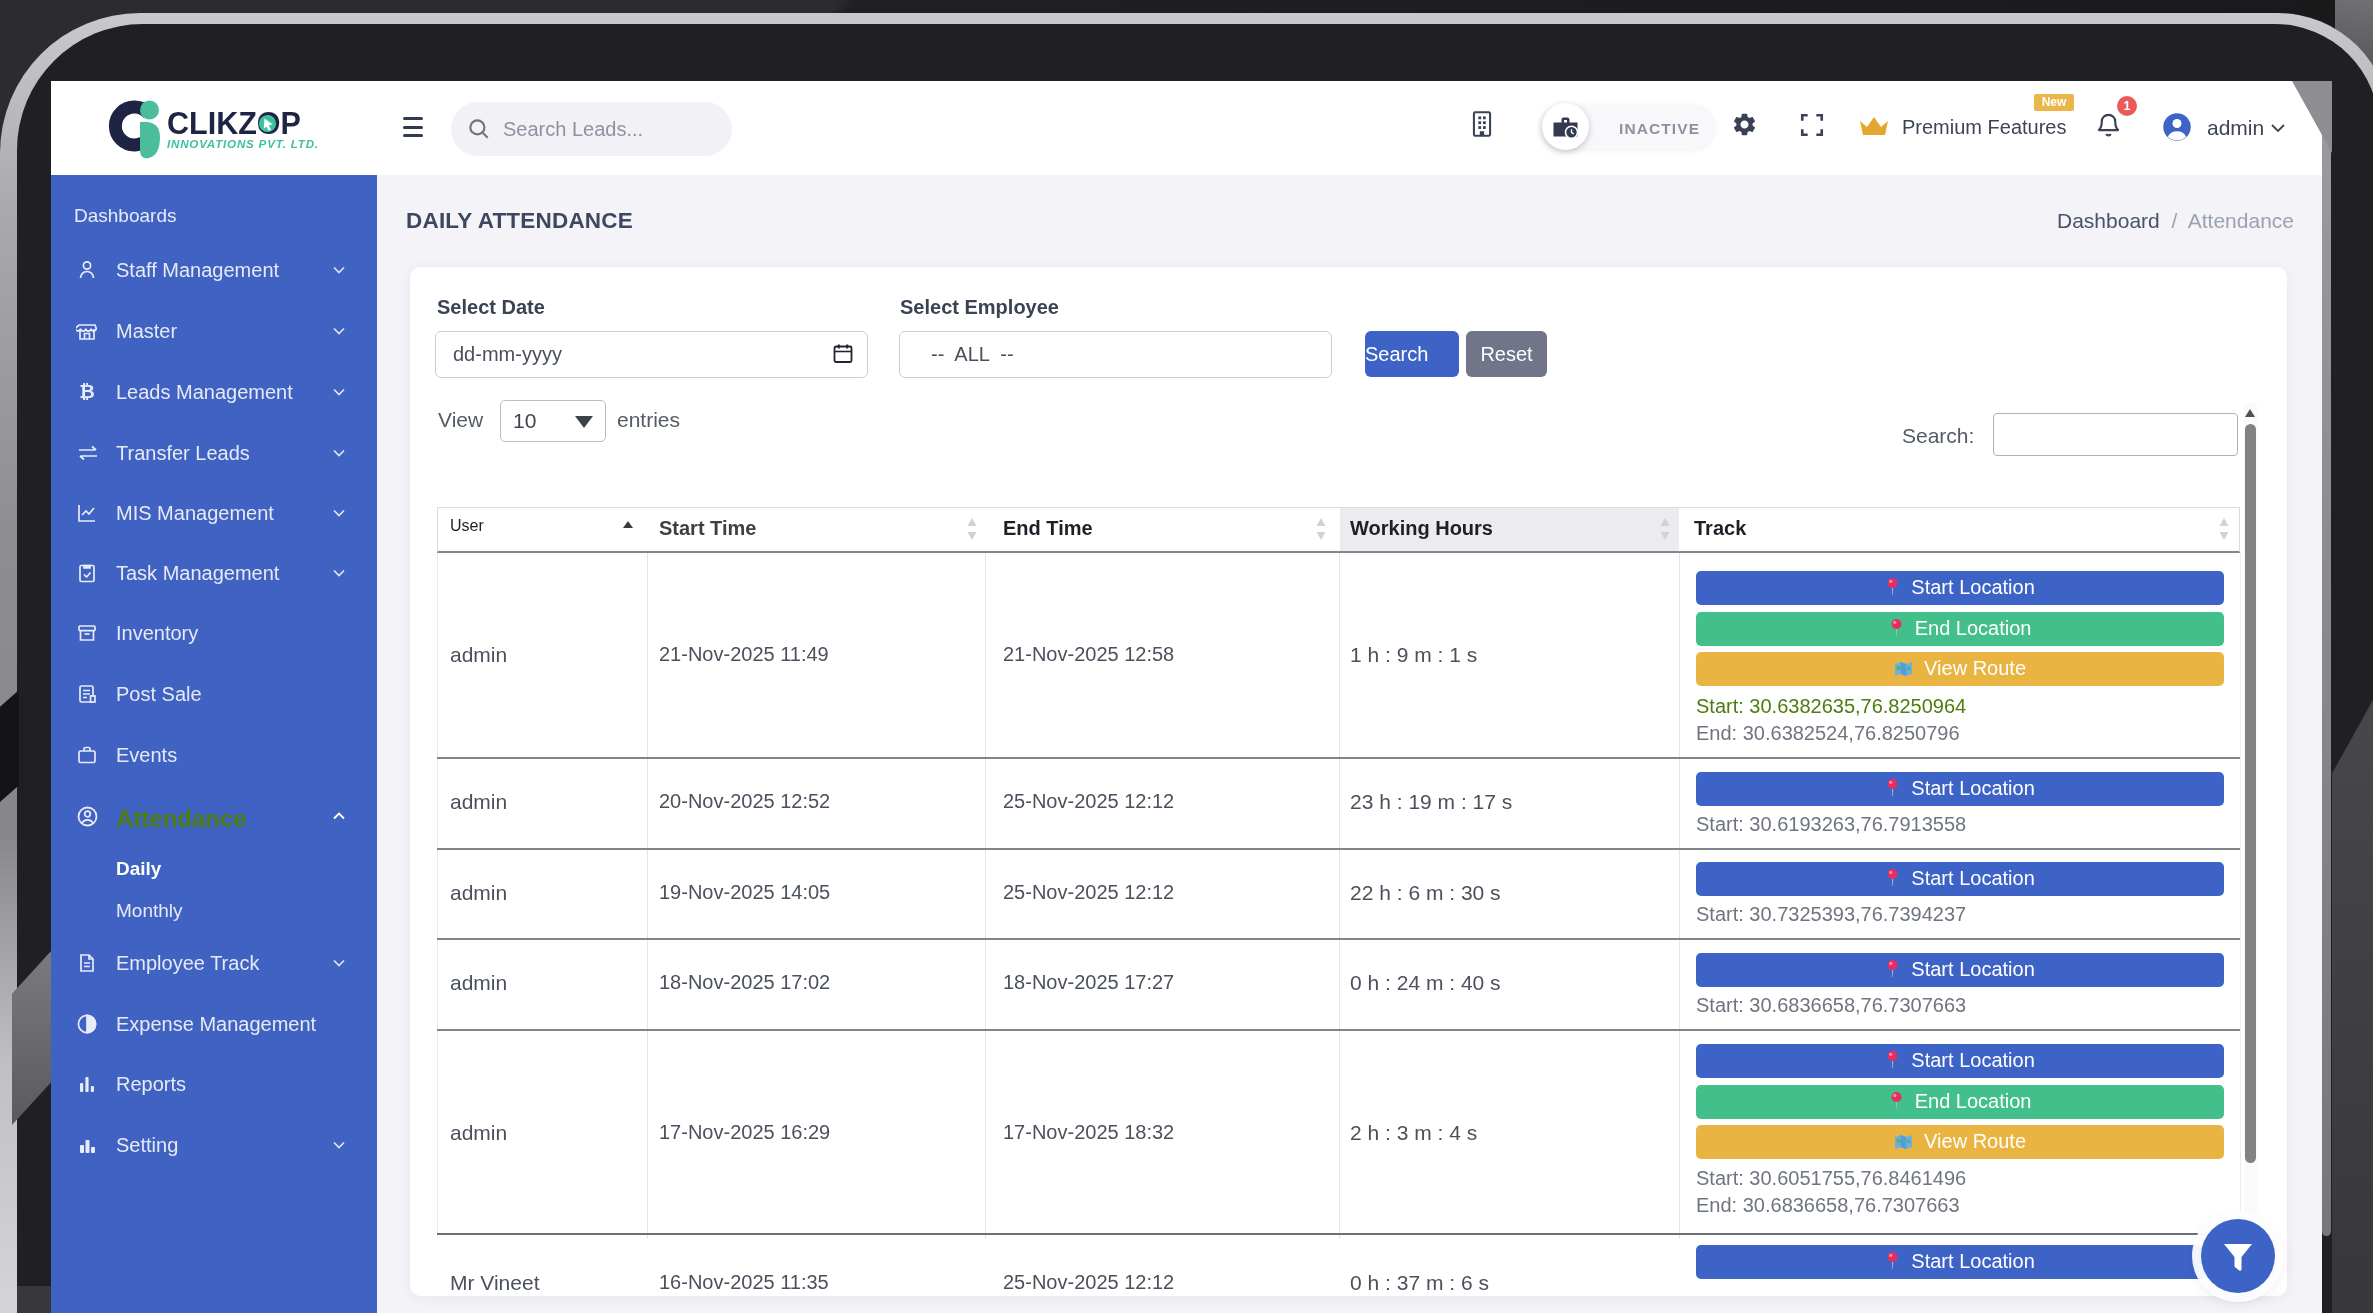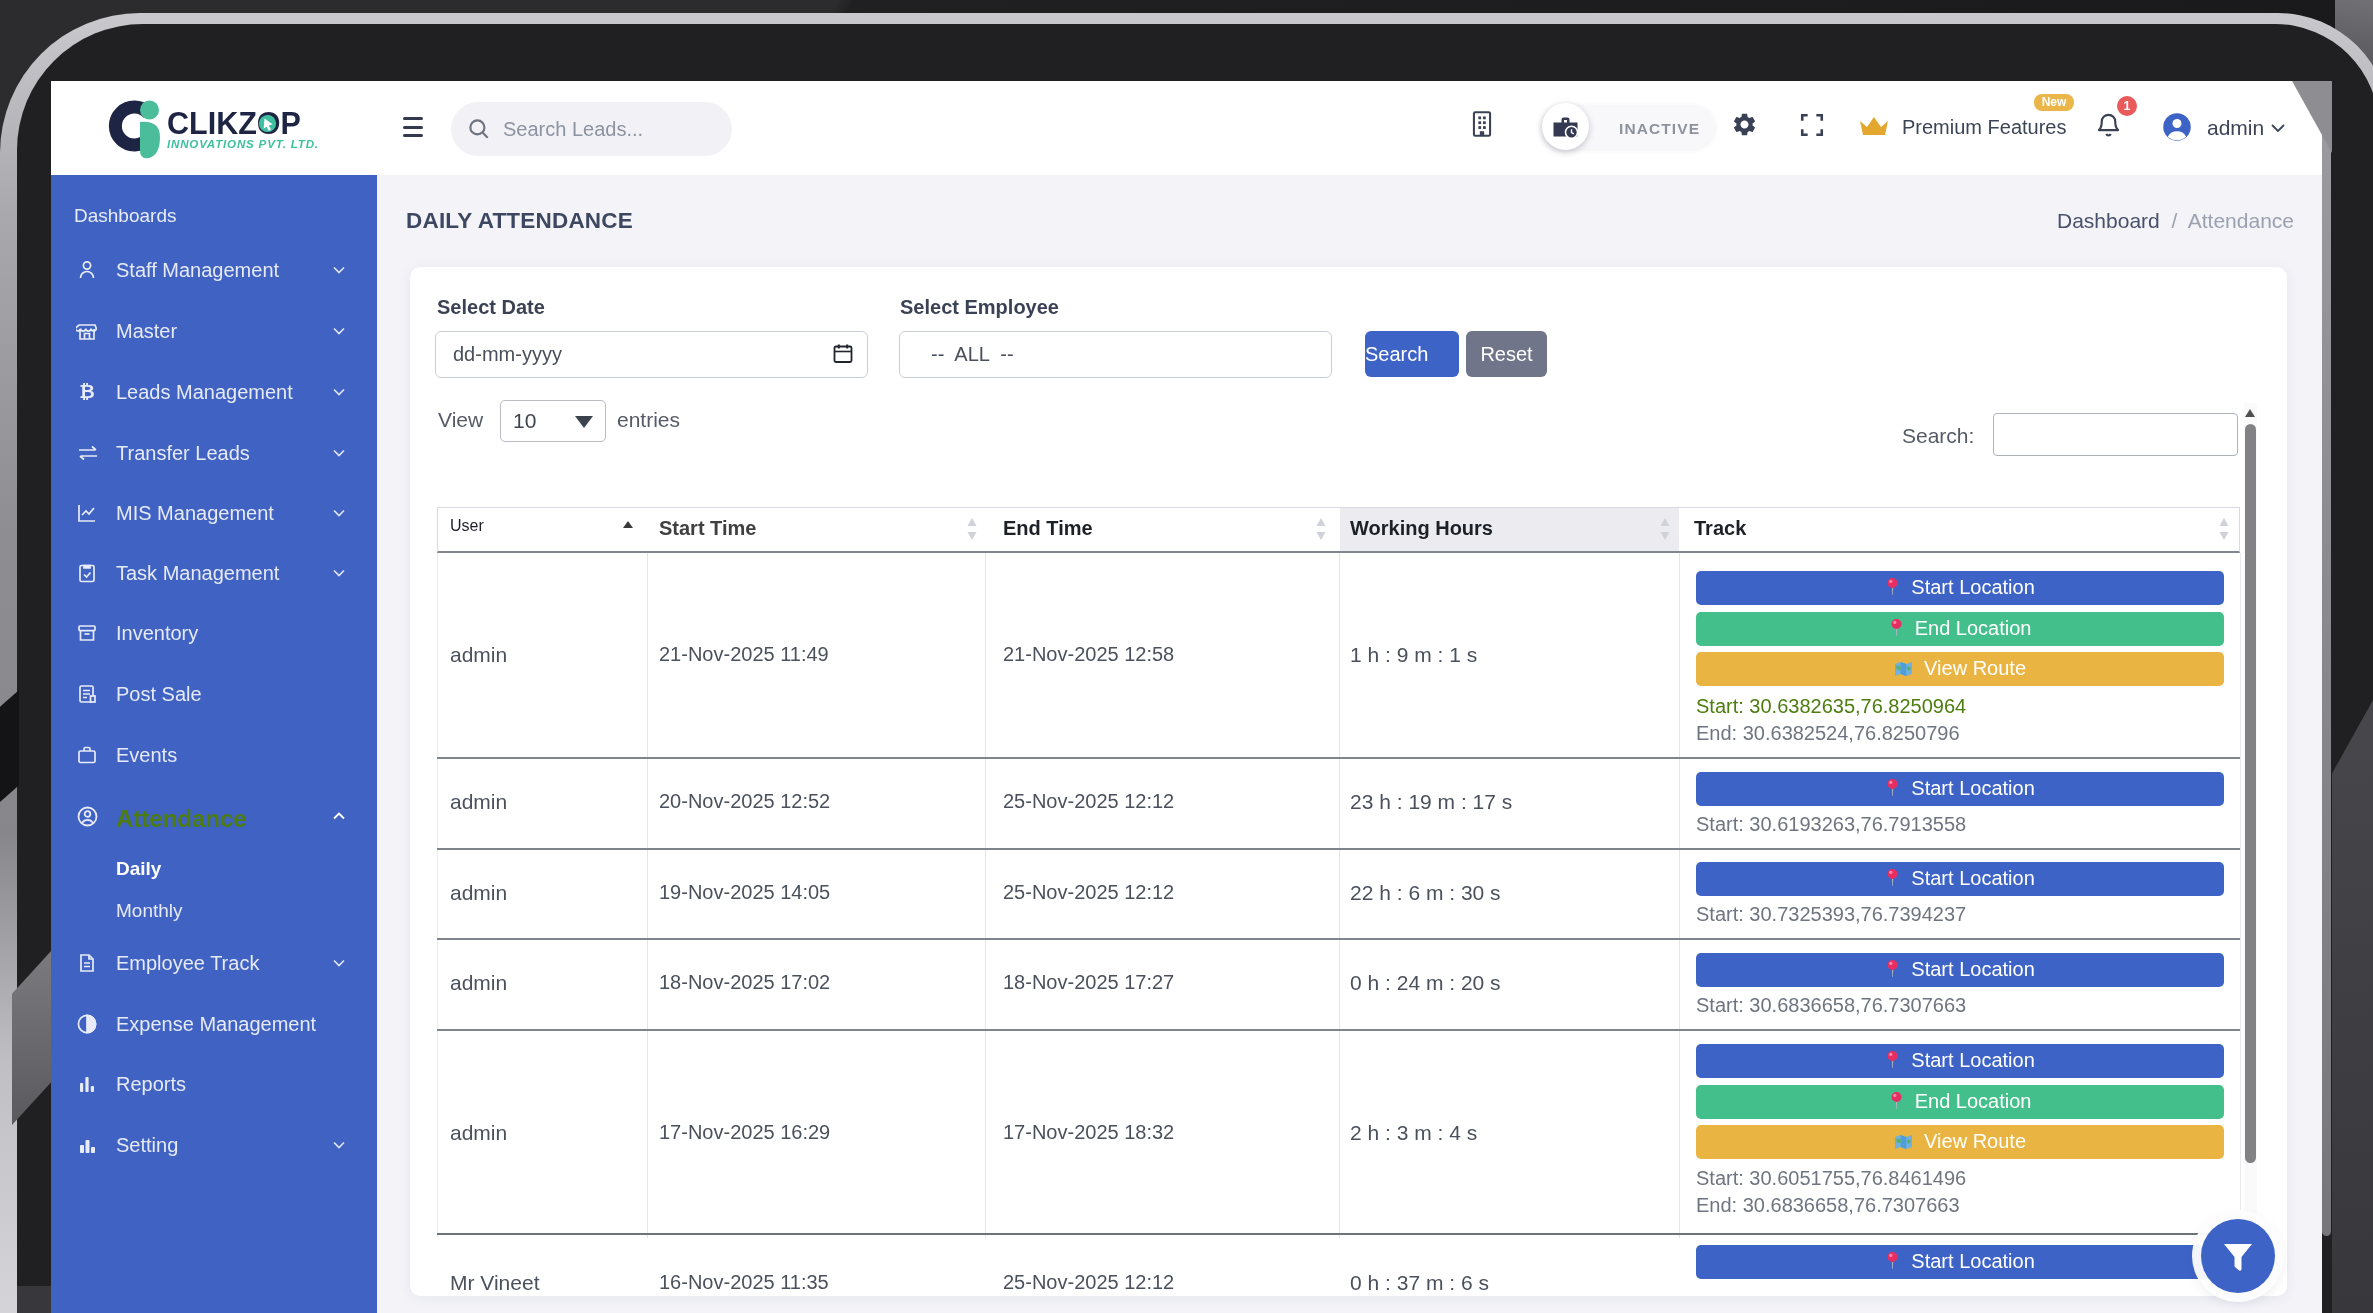--- a/index.html
+++ b/index.html
@@ -79,21 +79,21 @@
  <path d="M3 8 V3 h5"></path>
       <path d="M16 3 h5 v5"></path>
       <path d="M21 16 v5 h-5"></path>
       <path d="M8 21 H3 v-5"></path>
 </svg>
 
 <svg class="abs" style="left:1806px;top:33px" width="34" height="26" viewBox="0 0 34 26" fill="#e4a72e">
  <path d="M3 7 L10 13 L17 3 L24 13 L31 7 L28 21 L6 21 Z"></path>
 </svg>
 <div class="abs txt" style="left:1851px;top:35px;font-size:20px;color:#3c4456">Premium Features</div>
-<div class="abs txt" style="left:1983px;top:13px;width:40px;height:17px;border-radius:8px;background:#eab64a;color:#fff;font-size:12px;font-weight:bold;text-align:center;line-height:17px">New</div>
+<div class="abs txt" style="left:1983px;top:13px;width:40px;height:17px;border-radius:2px;background:#eab64a;color:#fff;font-size:12px;font-weight:bold;text-align:center;line-height:17px">New</div>
 
 <svg class="abs" style="left:2044px;top:30px" width="27" height="28" viewBox="0 0 24 24" fill="none" stroke="#3a4154" stroke-width="1.9">
  <path d="M6 9 a6 6 0 0 1 12 0 c0 5 1.5 6.5 2.5 7.5 H3.5 C4.5 15.5 6 14 6 9 Z" stroke-linejoin="round"></path>
  <path d="M10 20 a2.2 2.2 0 0 0 4 0"></path>
 </svg>
 <div class="abs" style="left:2066px;top:15px;width:20px;height:20px;border-radius:50%;background:#e95a5a;color:#fff;font-size:12.5px;font-weight:bold;text-align:center;line-height:20px">1</div>
 
 <svg class="abs" style="left:2111px;top:31px" width="30" height="30" viewBox="0 0 24 24">
  <circle cx="12" cy="12" r="11" fill="#3d63c6"></circle>
  <circle cx="12" cy="9.2" r="3.6" fill="#fff"></circle>
@@ -314,21 +314,21 @@
 <div class="abs txt" style="left:1299px;top:800px;font-size:21px;color:#4b515c">22 h : 6 m : 30 s</div>
 <div class="abs txt" style="left:1645px;top:781px;width:528px;height:34px;background:#3d63c6;border-radius:5px;color:#fff;font-size:20px;text-align:center;line-height:33px"><svg width="15" height="20" viewBox="0 0 15 20" style="vertical-align:-3px">
         <circle cx="7.5" cy="6" r="5" fill="#e72e63"></circle>
         <circle cx="5.8" cy="4.4" r="1.6" fill="#ff8aa8"></circle>
         <path d="M7 11 h1.2 l-.3 7 h-.6 Z" fill="#b0b6c0"></path>
       </svg>&nbsp; Start Location</div>
 <div class="abs txt" style="left:1645px;top:822px;font-size:20px;color:#6f7580">Start: 30.7325393,76.7394237</div>
 <div class="abs txt" style="left:399px;top:890px;font-size:21px;color:#4b515c">admin</div>
 <div class="abs txt" style="left:608px;top:890px;font-size:20px;color:#4b515c">18-Nov-2025 17:02</div>
 <div class="abs txt" style="left:952px;top:890px;font-size:20px;color:#4b515c">18-Nov-2025 17:27</div>
-<div class="abs txt" style="left:1299px;top:890px;font-size:21px;color:#4b515c">0 h : 24 m : 20 s</div>
+<div class="abs txt" style="left:1299px;top:890px;font-size:21px;color:#4b515c">0 h : 24 m : 40 s</div>
 <div class="abs txt" style="left:1645px;top:872px;width:528px;height:34px;background:#3d63c6;border-radius:5px;color:#fff;font-size:20px;text-align:center;line-height:33px"><svg width="15" height="20" viewBox="0 0 15 20" style="vertical-align:-3px">
         <circle cx="7.5" cy="6" r="5" fill="#e72e63"></circle>
         <circle cx="5.8" cy="4.4" r="1.6" fill="#ff8aa8"></circle>
         <path d="M7 11 h1.2 l-.3 7 h-.6 Z" fill="#b0b6c0"></path>
       </svg>&nbsp; Start Location</div>
 <div class="abs txt" style="left:1645px;top:913px;font-size:20px;color:#6f7580">Start: 30.6836658,76.7307663</div>
 <div class="abs txt" style="left:399px;top:1040px;font-size:21px;color:#4b515c">admin</div>
 <div class="abs txt" style="left:608px;top:1040px;font-size:20px;color:#4b515c">17-Nov-2025 16:29</div>
 <div class="abs txt" style="left:952px;top:1040px;font-size:20px;color:#4b515c">17-Nov-2025 18:32</div>
 <div class="abs txt" style="left:1299px;top:1040px;font-size:21px;color:#4b515c">2 h : 3 m : 4 s</div>

